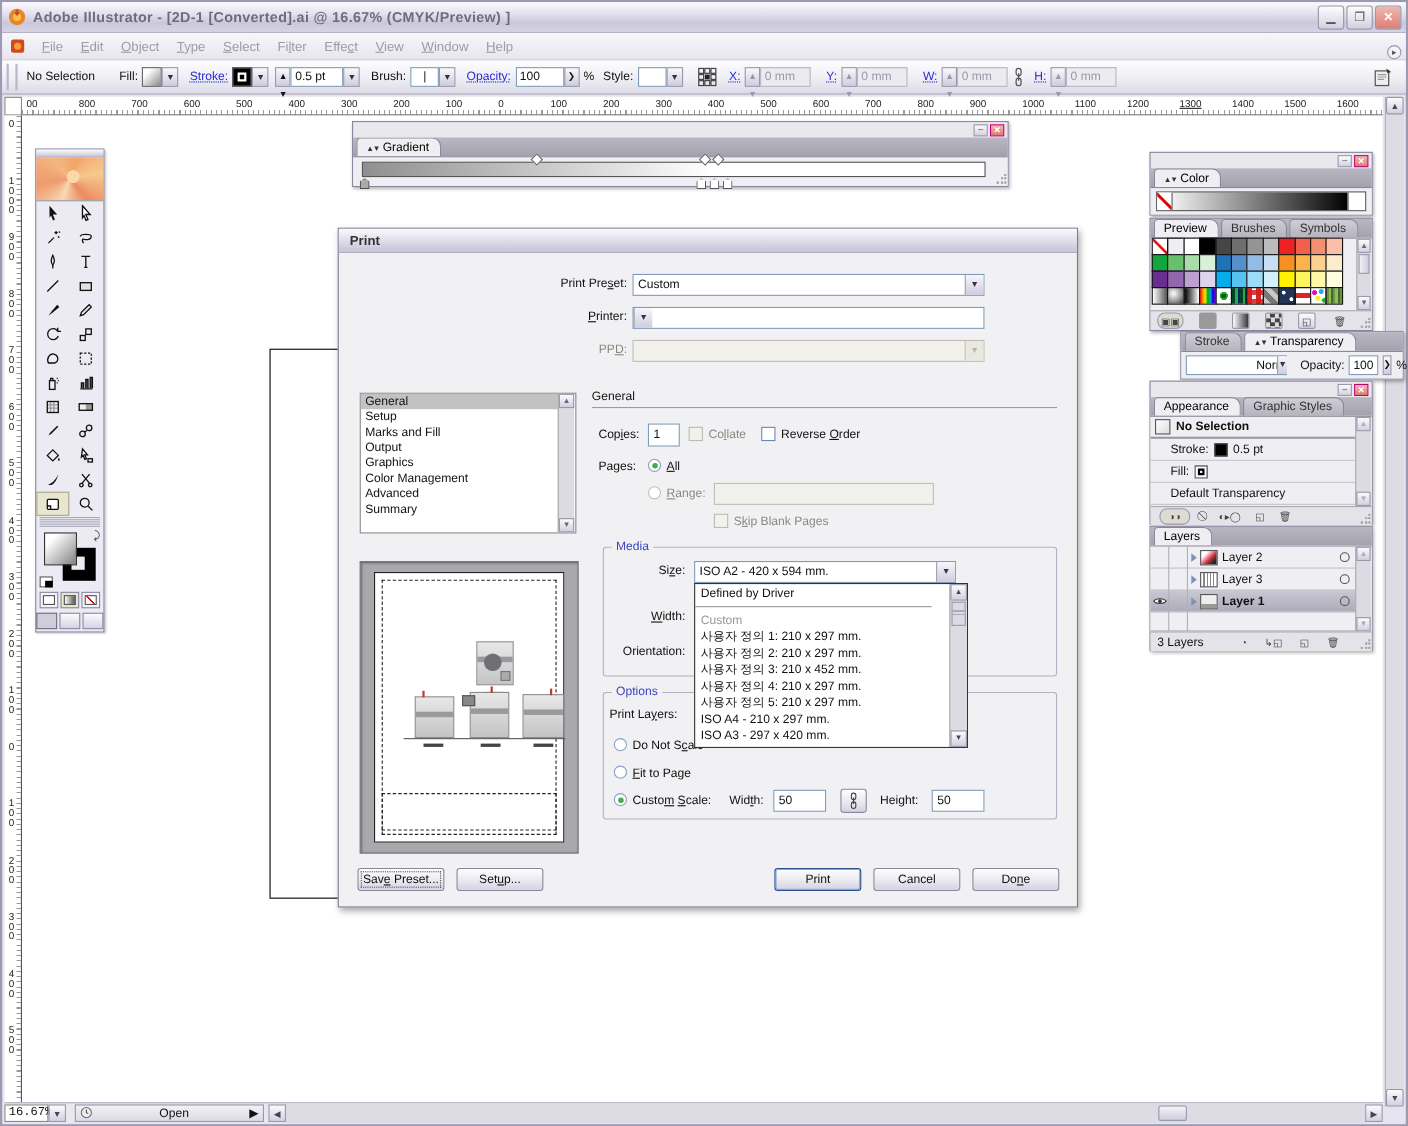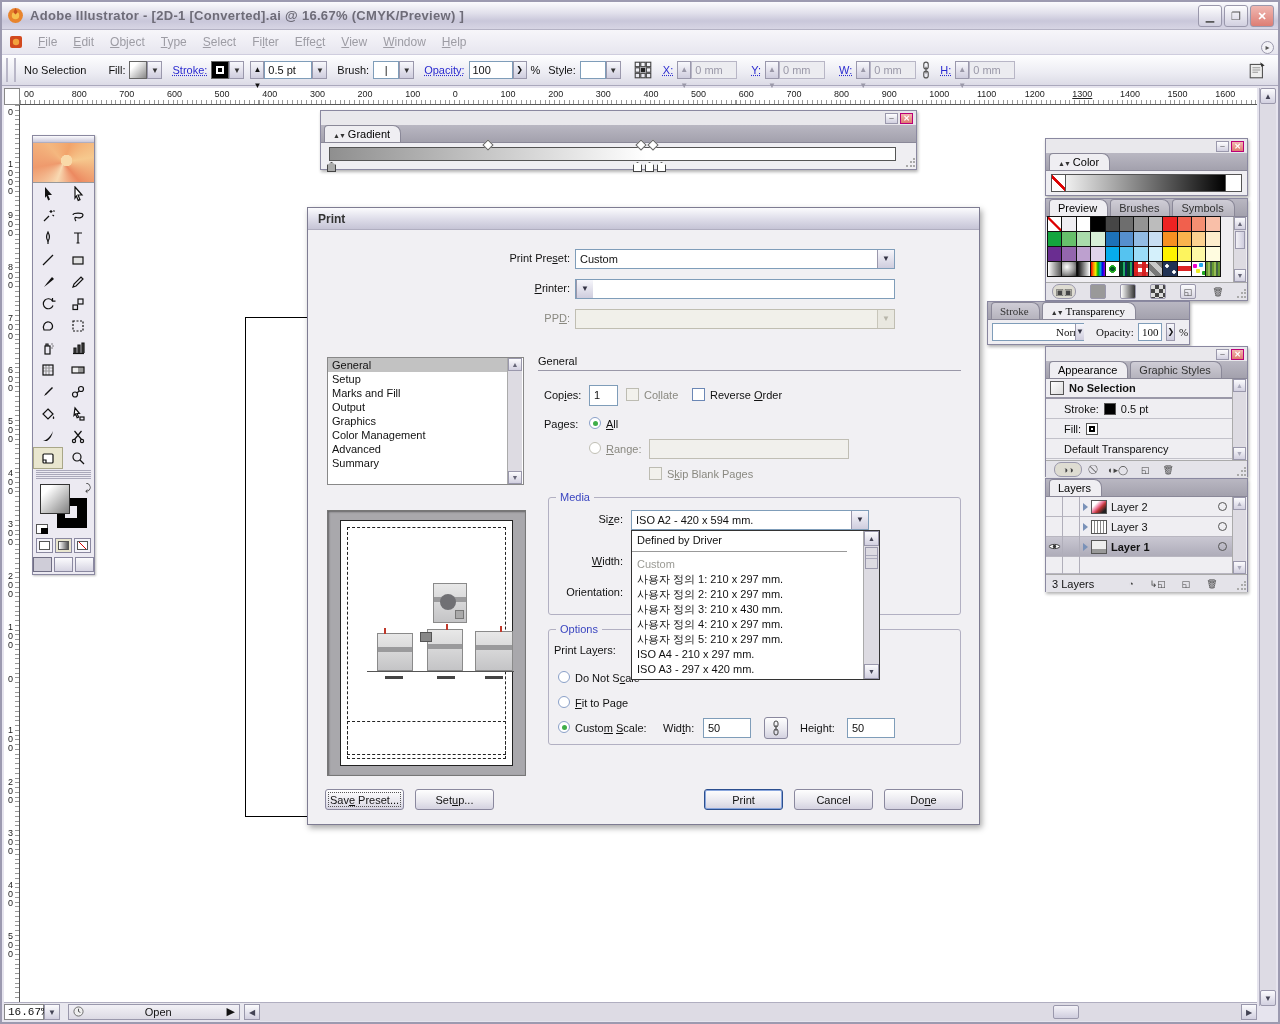--- a/index.html
+++ b/index.html
@@ -687,21 +687,21 @@
     <div class="btn" style="left:486px; top:581px; width:79px;"><span>Cancel</span></div>
     <div class="btn" style="left:576px; top:581px; width:79px;"><span>Do<u>n</u>e</span></div>
 
     <div class="ddlist">
       <div style="position:absolute; left:0; top:2px; right:32px;">
           <div class="dditem">Defined by Driver</div>
           <div class="ddsep"></div>
           <div class="dditem dis">Custom</div>
           <div class="dditem">사용자 정의 1: 210 x 297 mm.</div>
           <div class="dditem">사용자 정의 2: 210 x 297 mm.</div>
-          <div class="dditem">사용자 정의 3: 210 x 430 mm.</div>
+          <div class="dditem">사용자 정의 3: 210 x 452 mm.</div>
           <div class="dditem">사용자 정의 4: 210 x 297 mm.</div>
           <div class="dditem">사용자 정의 5: 210 x 297 mm.</div>
           <div class="dditem">ISO A4 - 210 x 297 mm.</div>
           <div class="dditem">ISO A3 - 297 x 420 mm.</div>
         </div>
       <div class="ddscroll">
         <div class="dd-btn">▲</div>
         <div class="dd-thumb"></div>
         <div class="dd-btn" style="position:absolute; bottom:0; width:100%;">▼</div>
       </div>
@@ -799,21 +799,21 @@
       <div class="iconbtn pressed" style="width:24px;">▣▣</div>
       <div class="iconbtn" style="width:16px; background:#999;"></div>
       <div class="iconbtn" style="width:16px; background:linear-gradient(90deg,#fff,#333);"></div>
       <div class="iconbtn" style="width:16px; background:repeating-conic-gradient(#444 0 25%,#ddd 0 50%); background-size:8px 8px;"></div>
       <div class="iconbtn" style="width:16px;">◱</div>
       <div class="iconbtn" style="width:16px; border:none; background:none;">🗑</div>
       <div class="grip"></div>
     </div>
   </div>
 
-  <div class="palette" style="left:985px; top:299px; width:203px; height:44px;font-family:Liberation Serif, serif;">
+  <div class="palette" style="left:1071px; top:299px; width:203px; height:44px;">
     <div class="tabstrip">
       <div class="tab"><span>Stroke</span></div>
       <div class="tab active"><span class="collapse-ico">▲▼</span><span>Transparency</span></div>
     </div>
     <div class="pal-body" style="height:25px; position:relative; display:flex; align-items:center; padding:0 4px; gap:4px;">
       <div class="combo" style="position:relative; width:92px; height:18px;">
         <div class="val" style="padding:2px 19px;margin-left:44px;">Normal</div>
         <div class="arrow" style="line-height:16px;">▼</div>
       </div>
       <span style="margin-left:8px;">Opacity:</span>

